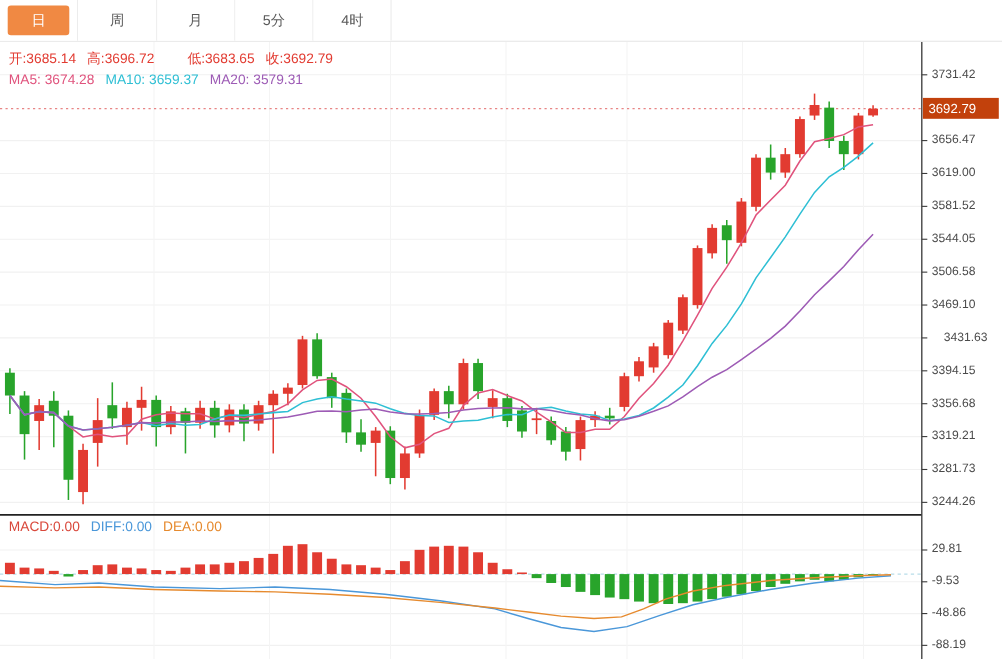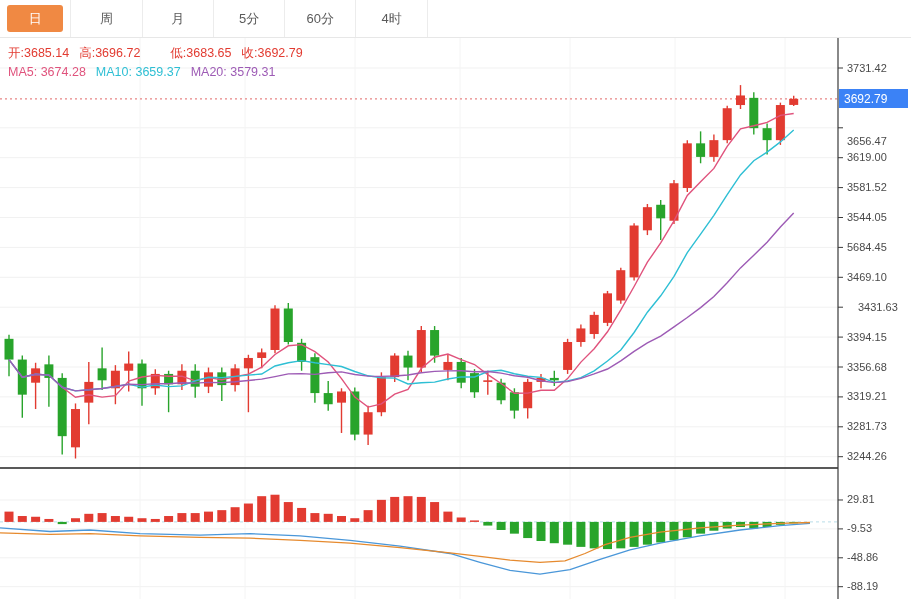--- a/index.html
+++ b/index.html
@@ -253,47 +253,51 @@
       <polyline points="0,527.8 50,531.5 90,530.0 140,533.7 200,535.1 250,533.7 300,535.9 350,540.3 400,546.1 450,553.5 480,562.3 510,570.4 540,574.1 570,569.7 600,559.4 630,549.8 660,543.2 700,535.9 740,530.0 780,525.6 810,523.4" fill="none" stroke="#4a97d9" stroke-width="1.3"></polyline>
       <polyline points="0,532.9 50,534.4 90,533.7 140,535.9 200,537.3 250,538.1 300,540.3 350,543.2 400,547.6 450,552.8 480,556.4 510,560.1 540,562.3 565,560.8 585,553.5 605,544.7 630,537.3 660,532.2 700,527.8 740,525.2 780,523.4 810,522.5" fill="none" stroke="#e68a2e" stroke-width="1.3"></polyline>
     </svg>
   <div class="tabbar" id="tabbar">
       <div class="tab">
         <div class="pill" style="background: rgb(240, 137, 67);">日</div>
       </div>
       <div class="tab">周</div>
       <div class="tab">月</div>
       <div class="tab">5分</div>
-      <div class="tab">60分</div>
       <div class="tab">4时</div>
     </div>
   <div class="inforow" id="ohlc-row" style="left:8px;top:45px">
       <span style="color: rgb(226, 59, 49);">开:3685.14</span>
       <span style="color: rgb(226, 59, 49);">高:3696.72</span>
       <span style="color: rgb(226, 59, 49); margin-left: 20px;">低:3683.65</span>
       <span style="color: rgb(226, 59, 49);">收:3692.79</span>
     </div>
   <div class="inforow" id="ma-row" style="left:8px;top:65px">
       <span style="color: rgb(224, 83, 125);">MA5: 3674.28</span>
       <span style="color: rgb(46, 191, 212);">MA10: 3659.37</span>
       <span style="color: rgb(157, 91, 181);">MA20: 3579.31</span>
     </div>
+  <div class="inforow" id="macd-row" style="left:8px;top:472px">
+      <span style="color: rgb(217, 72, 59);">MACD:0.00</span>
+      <span style="color: rgb(74, 151, 217);">DIFF:0.00</span>
+      <span style="color: rgb(230, 138, 46);">DEA:0.00</span>
+    </div>
   <div id="labels">
       <div class="axlabel" style="top: 61.5px;">3731.42</div>
-      <div class="axlabel" style="top: 121.302px; margin-top: 14px;">3656.47</div>
+      <div class="axlabel" style="top: 121.302px;">3656.47</div>
       <div class="axlabel" style="top: 151.199px;">3619.00</div>
       <div class="axlabel" style="top: 181.104px;">3581.52</div>
       <div class="axlabel" style="top: 211.001px;">3544.05</div>
-      <div class="axlabel" style="top: 240.898px;">5684.45</div>
+      <div class="axlabel" style="top: 240.898px;">3506.58</div>
       <div class="axlabel" style="top: 270.802px;">3469.10</div>
       <div class="axlabel" style="top: 300.699px; margin-left: 11px;">3431.63</div>
       <div class="axlabel" style="top: 330.604px;">3394.15</div>
       <div class="axlabel" style="top: 360.501px;">3356.68</div>
       <div class="axlabel" style="top: 390.398px;">3319.21</div>
       <div class="axlabel" style="top: 420.303px;">3281.73</div>
       <div class="axlabel" style="top: 450.2px;">3244.26</div>
       <div class="axlabel" style="top: 493.499px;">29.81</div>
       <div class="axlabel" style="top: 522.402px;">-9.53</div>
       <div class="axlabel" style="top: 551.297px;">-48.86</div>
       <div class="axlabel" style="top: 580.193px;">-88.19</div>
     </div>
-  <div class="pricetag" id="pricetag" style="top: 89.3225px; background: #3b82f6;">3692.79</div>
+  <div class="pricetag" id="pricetag" style="top: 89.3225px; background: #c2410c;">3692.79</div>
 </div>
 
 </body></html>

